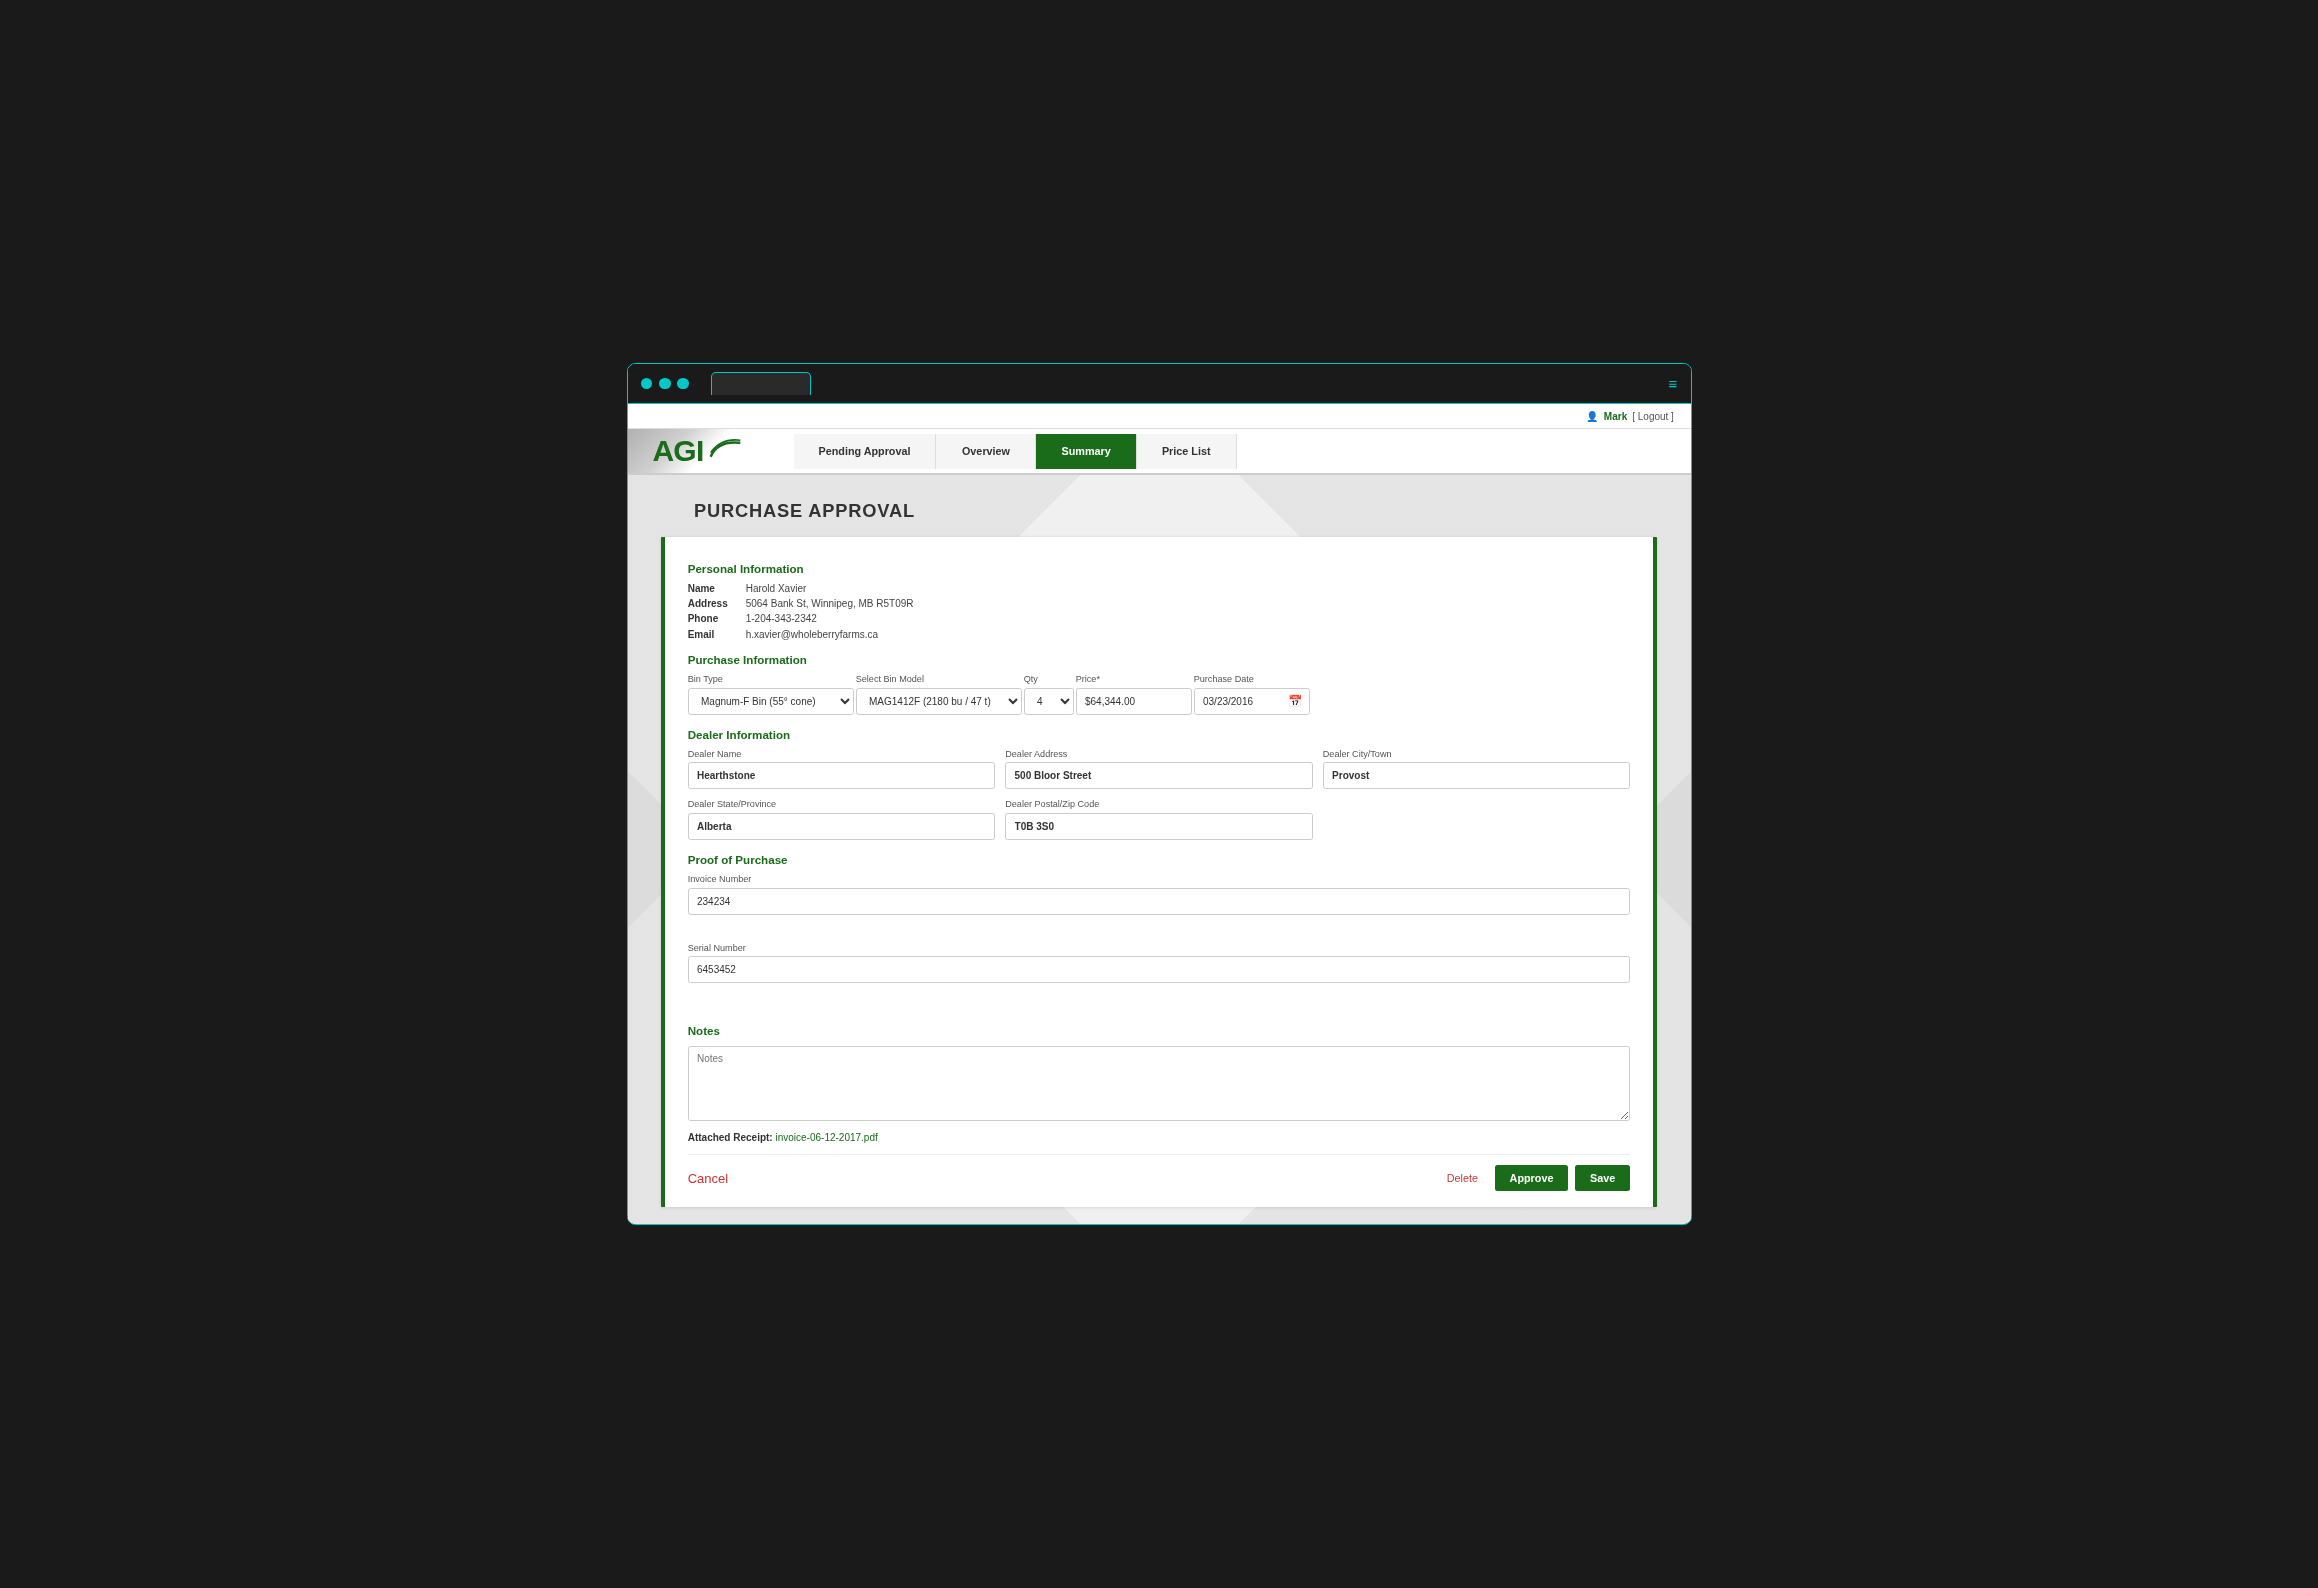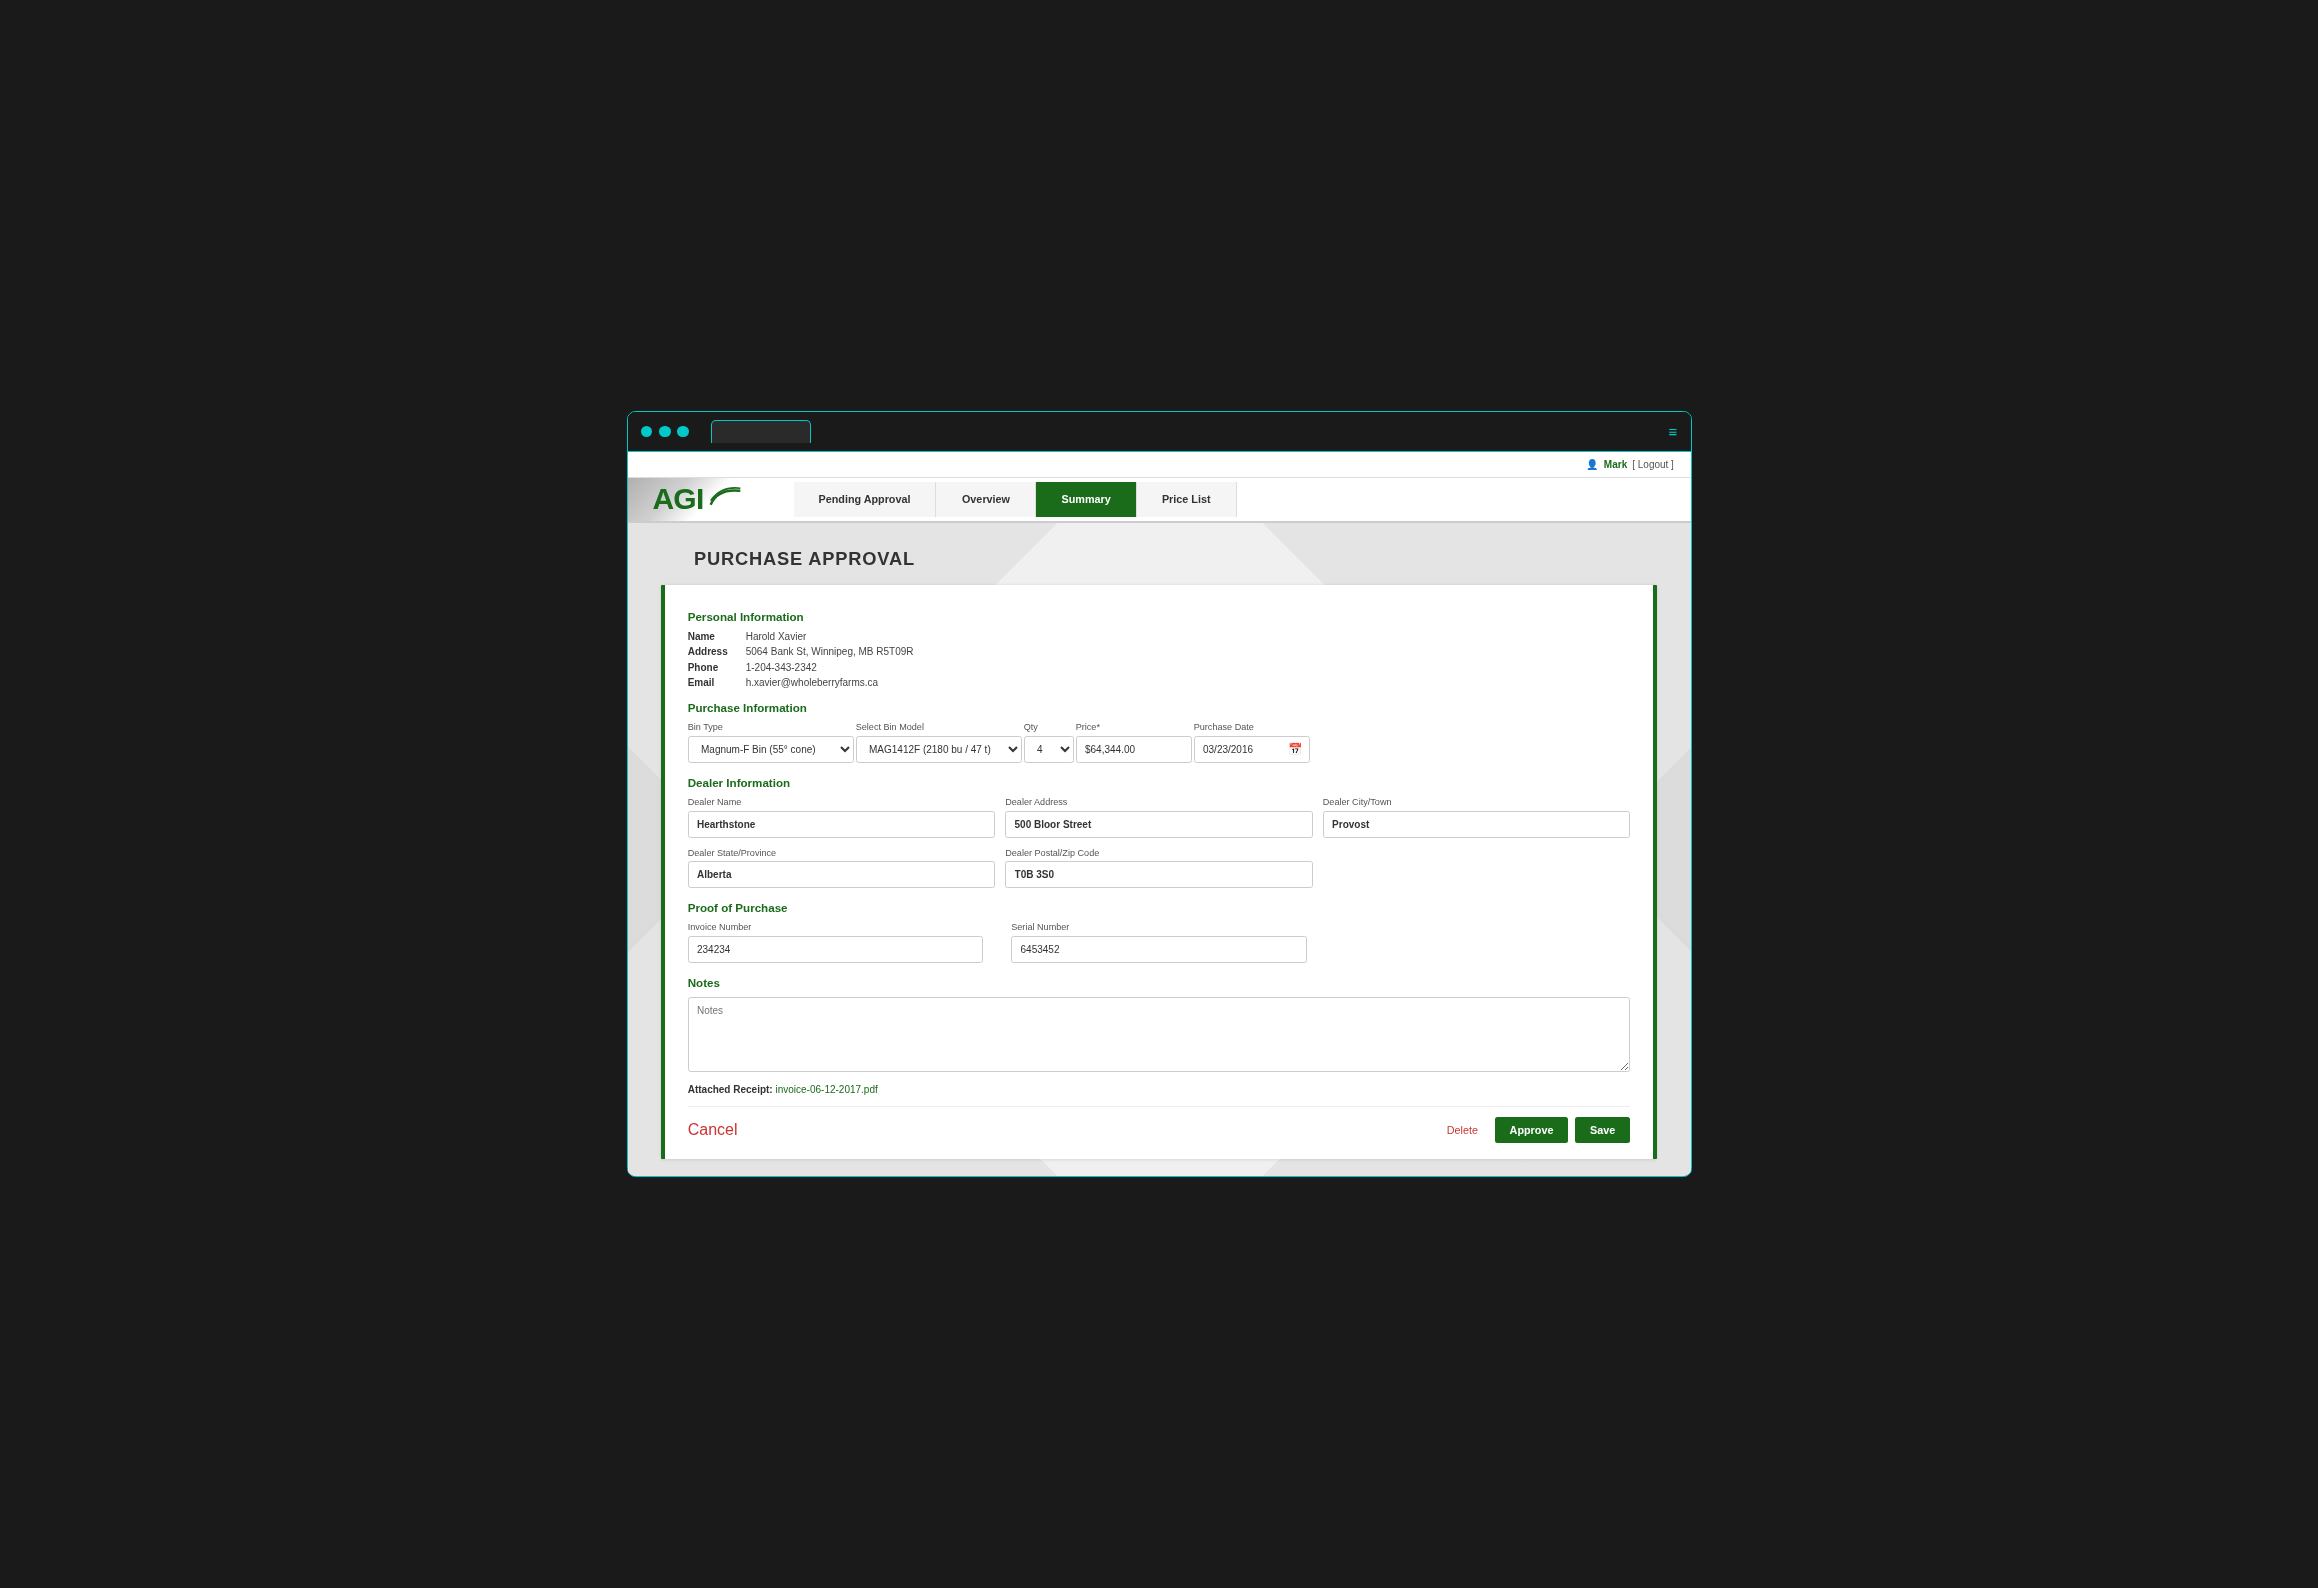--- a/index.html
+++ b/index.html
@@ -270,20 +270,21 @@
 
     .dealer-row .form-group .form-control {
       width: 100%;
       font-weight: bold;
     }
 
     .proof-row {
       display: flex;
       gap: 28px;
       margin-bottom: 10px;
+      flex-direction: column;
     }
 
     .proof-row .form-group {
       flex: 1;
     }
 
     .proof-row .form-group .form-control {
       width: 100%;
     }
 
@@ -321,21 +322,21 @@
       justify-content: space-between;
       padding-top: 10px;
       border-top: 0.8px solid #eee;
       margin-top: 3.3px;
     }
 
     .btn-cancel {
       background: none;
       border: none;
       color: #cc3333;
-      font-size: 16px;
+      font-size: 13px;
       cursor: pointer;
       font-weight: 400;
     }
 
     .btn-delete {
       background: none;
       border: none;
       color: #cc3333;
       font-size: 10.8px;
       cursor: pointer;

